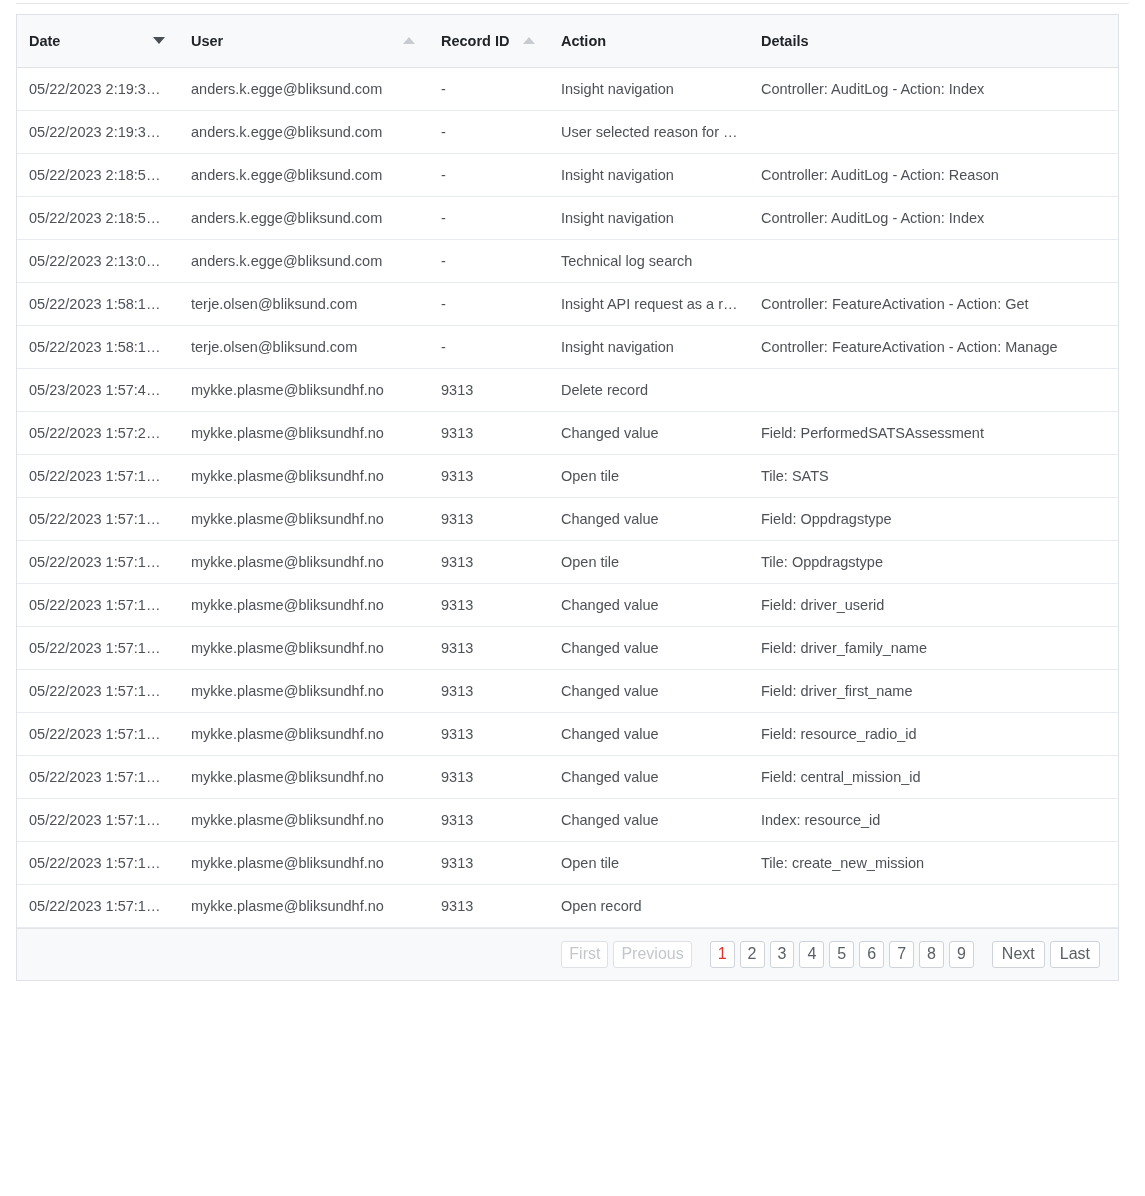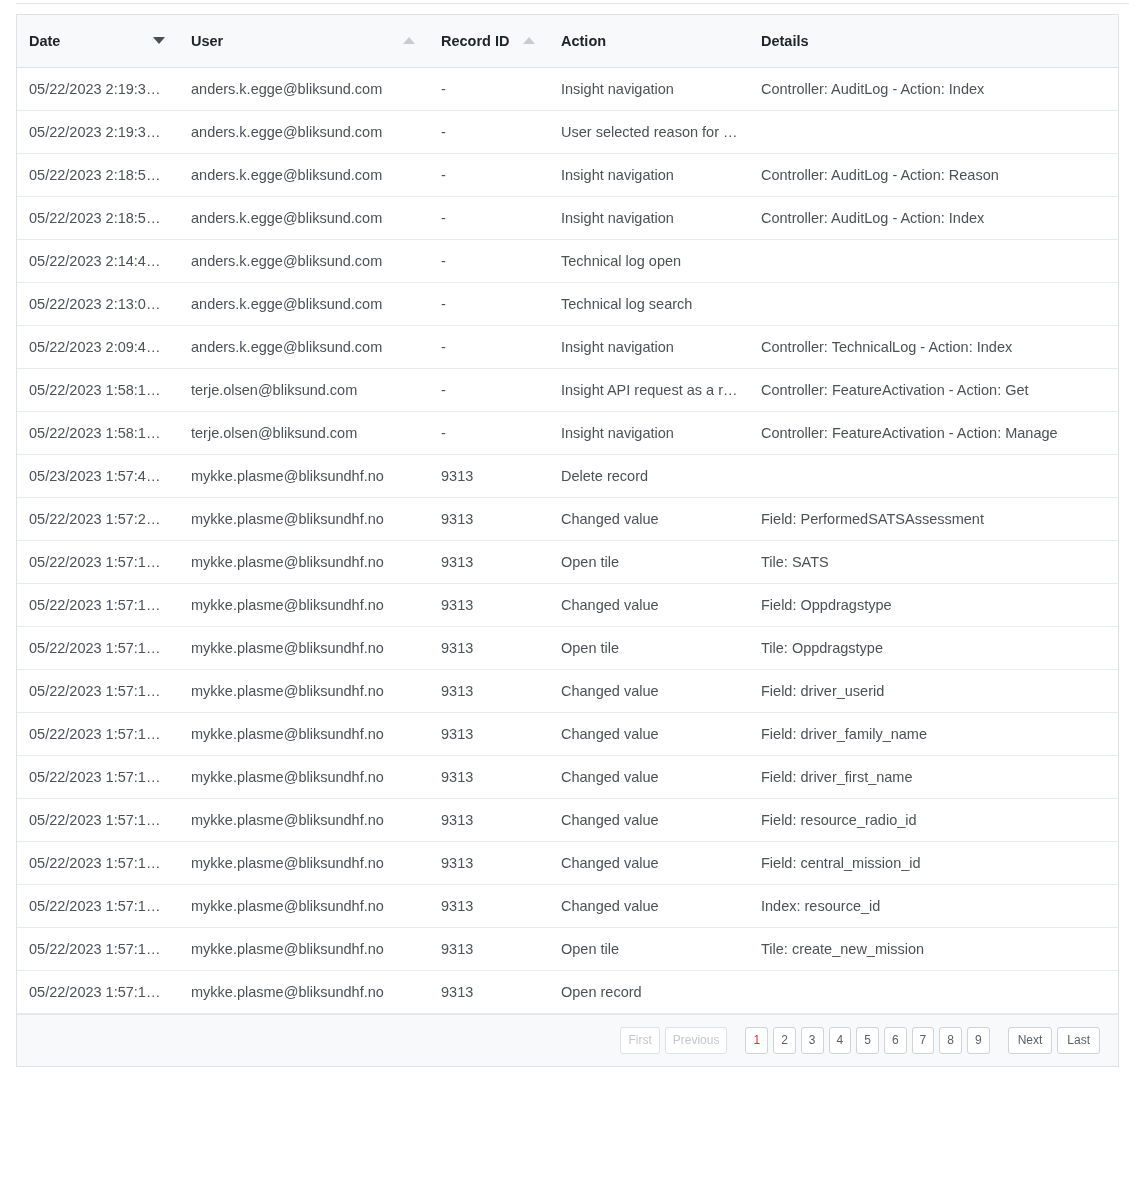--- a/index.html
+++ b/index.html
@@ -108,21 +108,21 @@
     align-items: center;
   }
   .pg-btn {
     border: 1px solid #ced4da;
     background: #ffffff;
     border-radius: 3px;
     height: 27px;
     min-width: 19px;
     padding: 0 7px;
     margin-left: 5px;
-    font-size: 12px;
+    font-size: 16px;
     color: #5a6066;
     font-family: "Liberation Sans", sans-serif;
     display: inline-flex;
     align-items: center;
     justify-content: center;
     cursor: pointer;
     line-height: 1;
   }
   .pg-btn.disabled {
     color: #c3c7cb;
@@ -207,39 +207,25 @@
           <td>Controller: AuditLog - Action: Reason</td>
         </tr>
         <tr>
           <td>05/22/2023 2:18:5…</td>
           <td>anders.k.egge@bliksund.com</td>
           <td>-</td>
           <td>Insight navigation</td>
           <td>Controller: AuditLog - Action: Index</td>
         </tr>
         <tr>
-          <td>05/22/2023 2:14:4…</td>
-          <td>anders.k.egge@bliksund.com</td>
-          <td>-</td>
-          <td>Technical log open</td>
-          <td></td>
-        </tr>
-        <tr>
           <td>05/22/2023 2:13:0…</td>
           <td>anders.k.egge@bliksund.com</td>
           <td>-</td>
           <td>Technical log search</td>
           <td></td>
-        </tr>
-        <tr>
-          <td>05/22/2023 2:09:4…</td>
-          <td>anders.k.egge@bliksund.com</td>
-          <td>-</td>
-          <td>Insight navigation</td>
-          <td>Controller: TechnicalLog - Action: Index</td>
         </tr>
         <tr>
           <td>05/22/2023 1:58:1…</td>
           <td>terje.olsen@bliksund.com</td>
           <td>-</td>
           <td>Insight API request as a r…</td>
           <td>Controller: FeatureActivation - Action: Get</td>
         </tr>
         <tr>
           <td>05/22/2023 1:58:1…</td>

